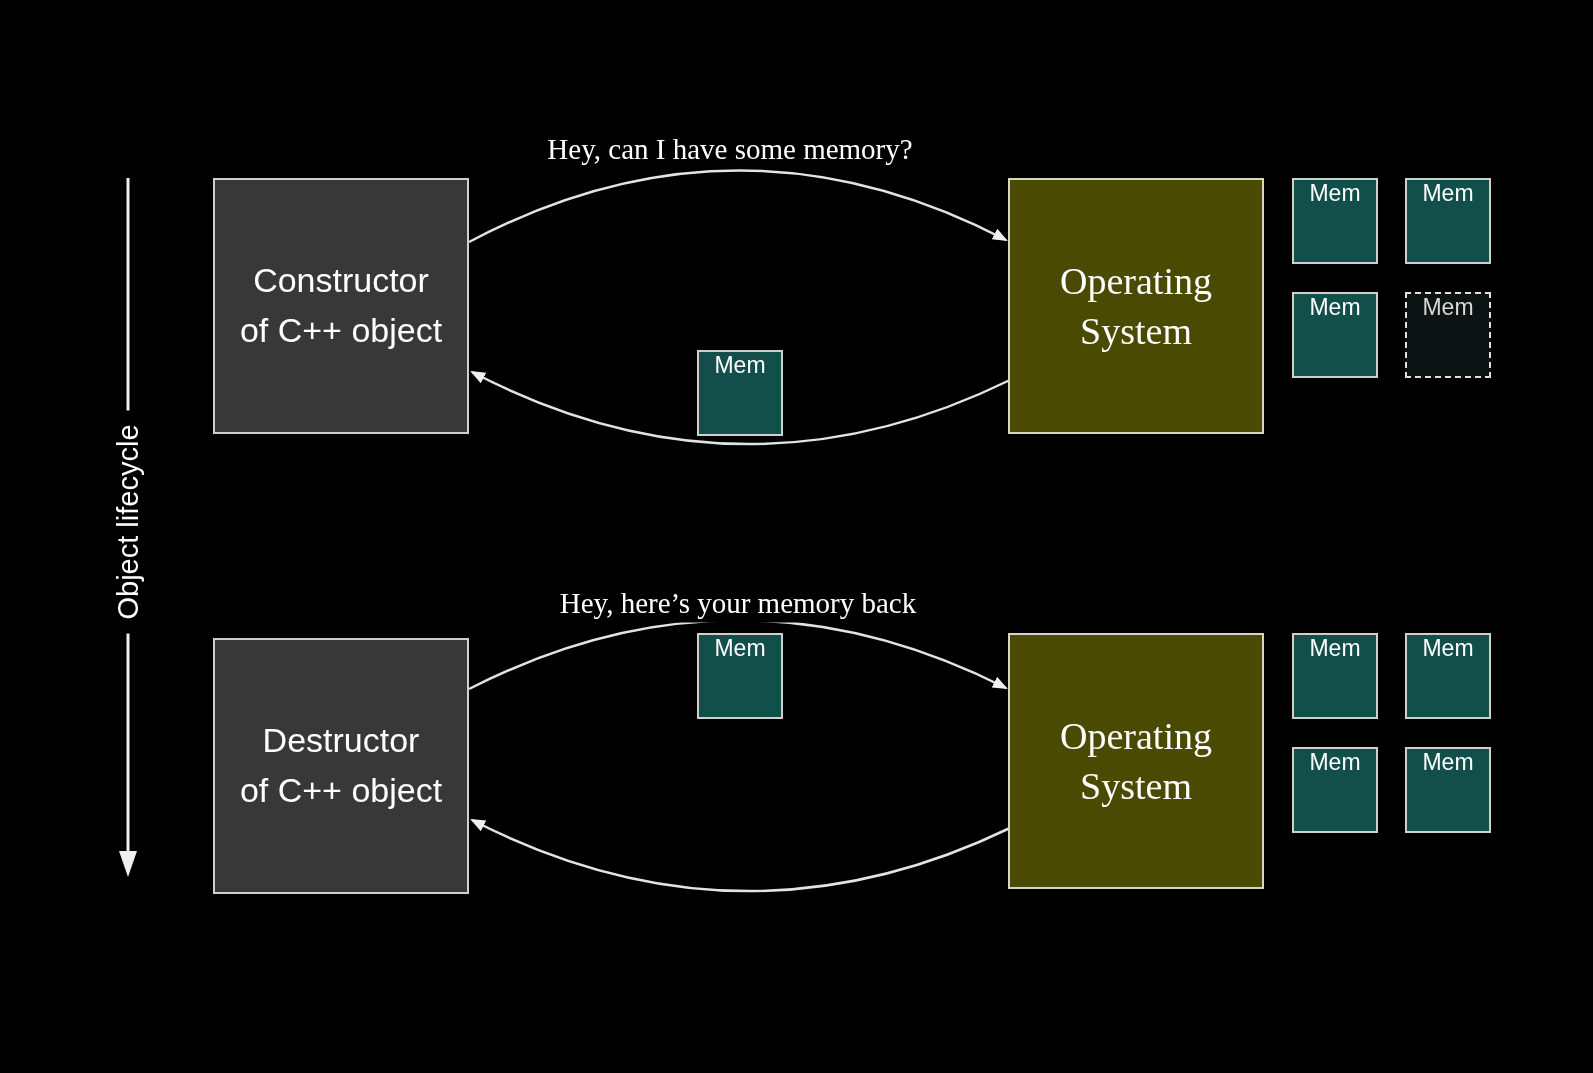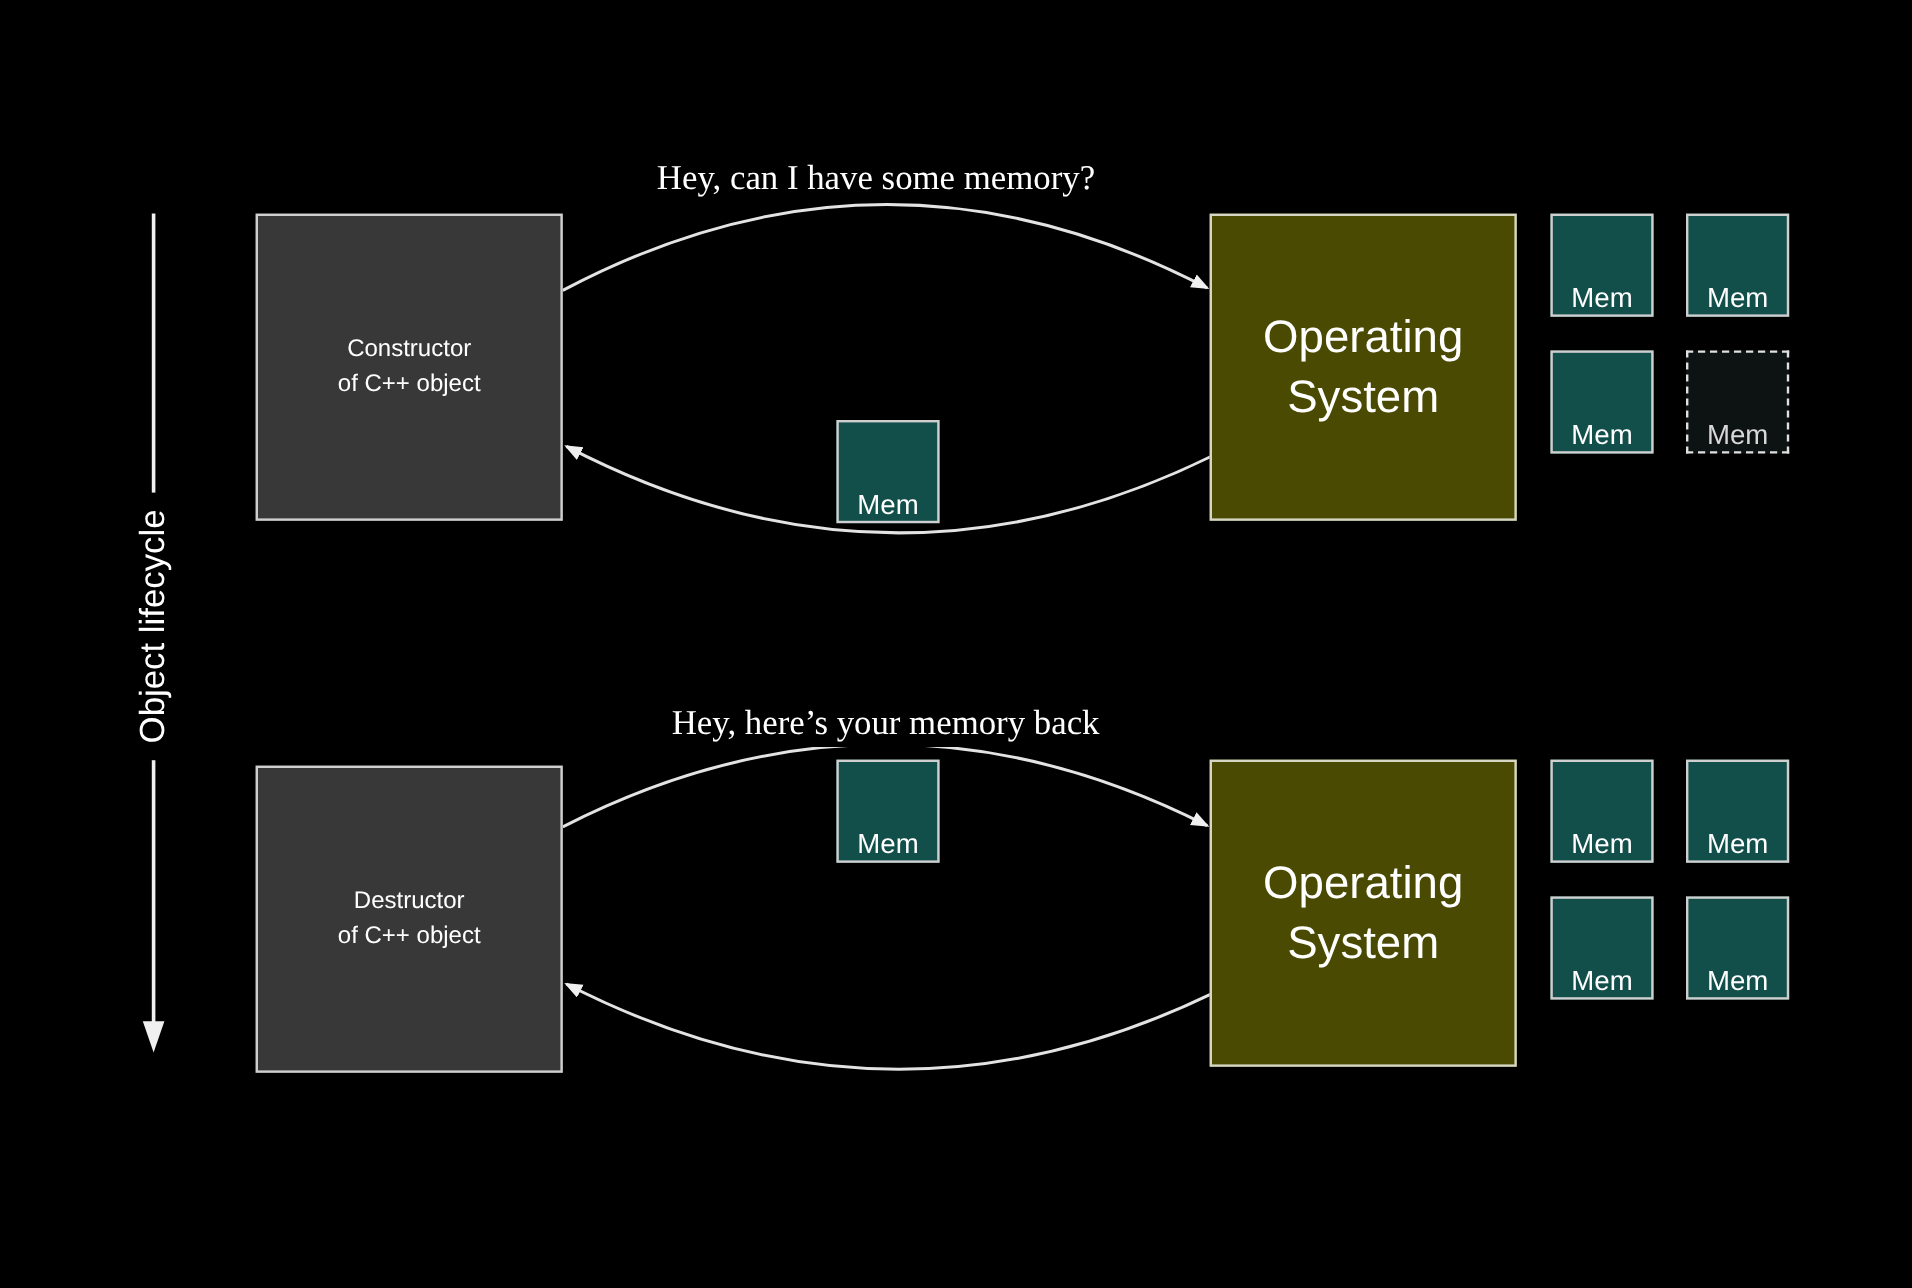--- a/index.html
+++ b/index.html
@@ -43,38 +43,39 @@
     display: flex;
     flex-direction: column;
     align-items: center;
     justify-content: center;
     text-align: center;
     z-index: 2;
   }
   .bigbox.gray {
     background: #383838;
     border: 2px solid #cfcfcf;
-    font-size: 20px;
+    font-size: 34px;
     line-height: 1.46;
   }
   .bigbox.olive {
     background: #4a4a03;
     border: 2px solid #d6d6c4;
     font-size: 38px;
     line-height: 1.32;
+    font-family: Liberation Serif, serif;
   }
   .mem {
     position: absolute;
     width: 86px;
     height: 86px;
     box-sizing: border-box;
     background: #124f4b;
     border: 2px solid #cfcfcf;
     display: flex;
-    align-items: flex-end;
+    align-items: flex-start;
     justify-content: center;
     font-size: 23px;
     color: #ffffff;
     z-index: 2;
   }
   .mem.dashed {
     background: #0c1312;
     border: 2px dashed #e0e0e0;
     color: #d8d8d8;
   }

